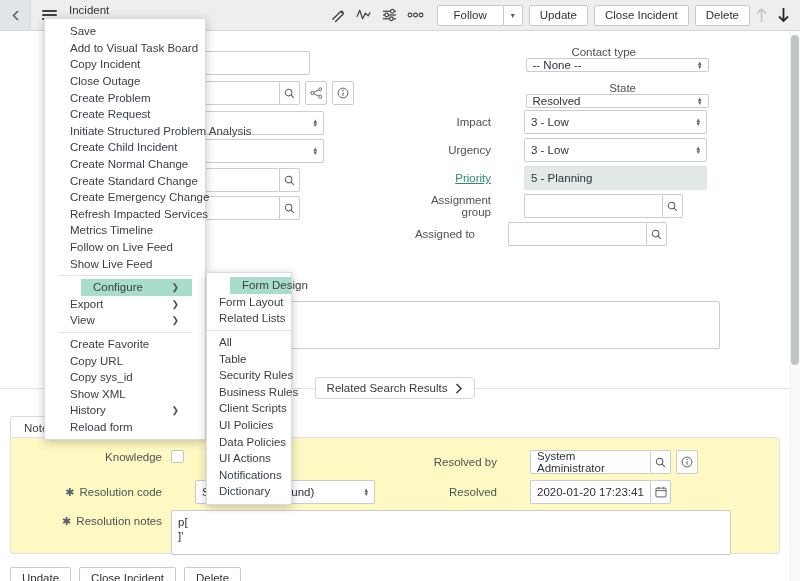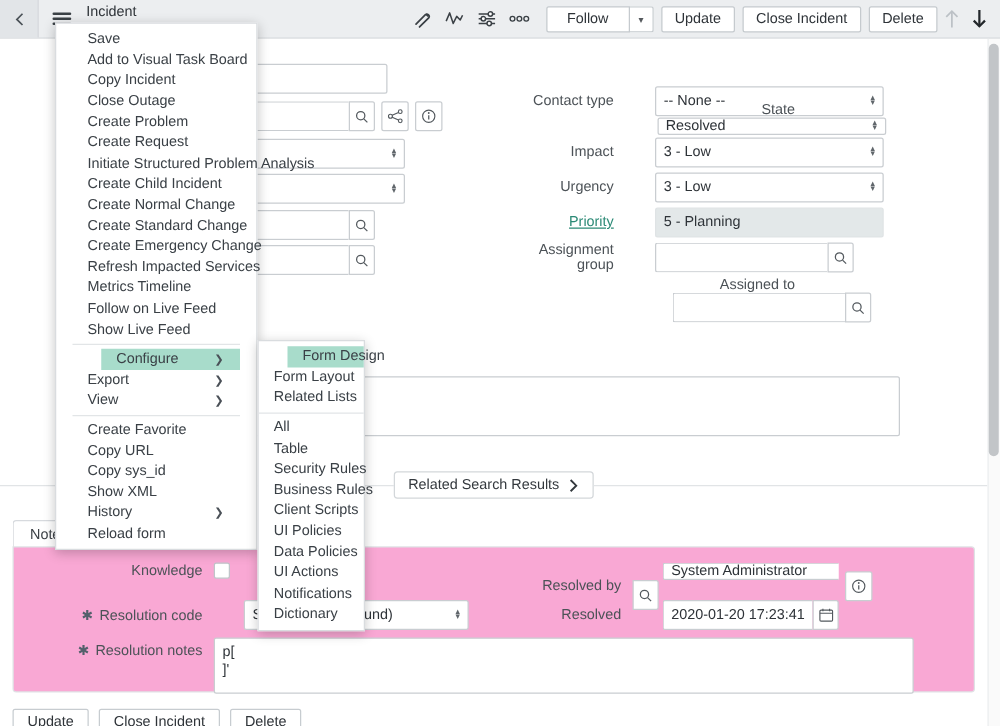--- a/index.html
+++ b/index.html
@@ -95,21 +95,21 @@
 
   
   .tabs { position:absolute; left:10px; top:385px; display:flex; }
   .tab {
     border:1px solid #d7dade; border-bottom:none; background:#f2f4f5;
     padding:5px 13px; font-size:11.5px; color:#3d4247; border-radius:3px 3px 0 0; cursor:pointer;
   }
   .tab.active { background:#fff; }
   .panel {
     position:absolute; left:10px; top:406px; width:770px; height:117px;
-    border:1px solid #dfe2e5; border-radius:0 3px 3px 3px; background:#f9a8d4;
+    border:1px solid #dfe2e5; border-radius:0 3px 3px 3px; background:#fef9c3;
   }
 
   .txtarea {
     border:1px solid #c9cdd1; border-radius:2px; background:#fff;
     font-size:11.5px; color:#2e3338; padding:4px 6px; line-height:14px; overflow:hidden;
   }
 
   .bottom-btns { position:absolute; left:10px; top:536px; display:flex; gap:8px; }
   .bbtn {
     border:1px solid #c7ccd0; background:#fff; border-radius:2px;
@@ -282,21 +282,21 @@
               <circle cx="5" cy="5" r="3.6" fill="none" stroke="#53595e" stroke-width="1.1"></circle>
               <line x1="7.7" y1="7.7" x2="10.8" y2="10.8" stroke="#53595e" stroke-width="1.1"></line>
             </svg>
         </div>
       </div>
     </div>
 
 
     <div class="txtarea" style="position:absolute; left:115px; top:270px; width:605px; height:48px;"></div>
 
-    <div class="row" style="left:420px; top:38px; width:370px;">
+    <div class="row" style="left:420px; top:15px; width:370px;flex-direction:column;">
       <span class="lbl" style="width:80px;">Contact type</span>
       <div class="inp sel" style="width:183px;">
         <span>-- None --</span>
         <span class="spin">
             <span>▴</span>
             <span>▾</span>
           </span>
       </div>
     </div>
     <div class="row" style="left:420px; top:51px; width:370px;flex-direction:column;">
@@ -344,21 +344,21 @@
           <span></span>
         </div>
         <div class="mag">
           <svg width="11" height="11" viewBox="0 0 12 12">
               <circle cx="5" cy="5" r="3.6" fill="none" stroke="#53595e" stroke-width="1.1"></circle>
               <line x1="7.7" y1="7.7" x2="10.8" y2="10.8" stroke="#53595e" stroke-width="1.1"></line>
             </svg>
         </div>
       </div>
     </div>
-    <div class="row" style="left:420px; top:191px; width:370px;flex-direction:column;">
+    <div class="row" style="left:404px; top:191px; width:370px;">
       <span class="lbl" style="width:80px;">Assigned to</span>
       <div class="ref" style="width:183px;">
         <div class="inp">
           <span></span>
         </div>
         <div class="mag">
           <svg width="11" height="11" viewBox="0 0 12 12">
               <circle cx="5" cy="5" r="3.6" fill="none" stroke="#53595e" stroke-width="1.1"></circle>
               <line x1="7.7" y1="7.7" x2="10.8" y2="10.8" stroke="#53595e" stroke-width="1.1"></line>
             </svg>
@@ -402,21 +402,21 @@
       </div>
 
       <div style="position:absolute; left:10px; top:72px; display:flex; align-items:flex-start;">
         <span class="lbl req" style="width:150px; line-height:22px;">Resolution notes</span>
         <div class="txtarea" style="width:560px; height:45px; white-space:pre;">p[
 ]'</div>
       </div>
 
       <div style="position:absolute; left:400px; top:12px; display:flex; align-items:center;">
         <span class="lbl" style="width:95px;">Resolved by</span>
-        <div class="ref" style="width:165px;flex-direction:column;">
+        <div class="ref" style="width:165px;">
           <div class="inp">
             <span>System Administrator</span>
           </div>
           <div class="mag">
             <svg width="11" height="11" viewBox="0 0 12 12">
                 <circle cx="5" cy="5" r="3.6" fill="none" stroke="#53595e" stroke-width="1.1"></circle>
                 <line x1="7.7" y1="7.7" x2="10.8" y2="10.8" stroke="#53595e" stroke-width="1.1"></line>
               </svg>
           </div>
         </div>

